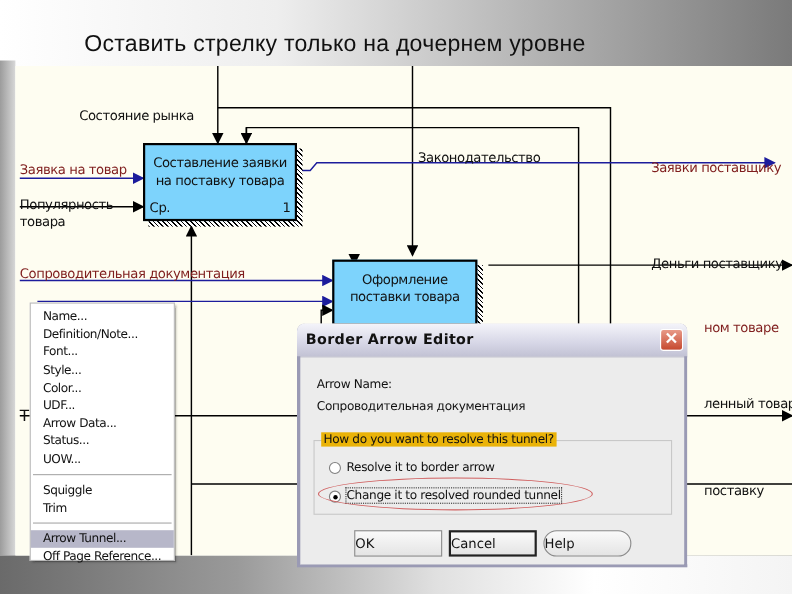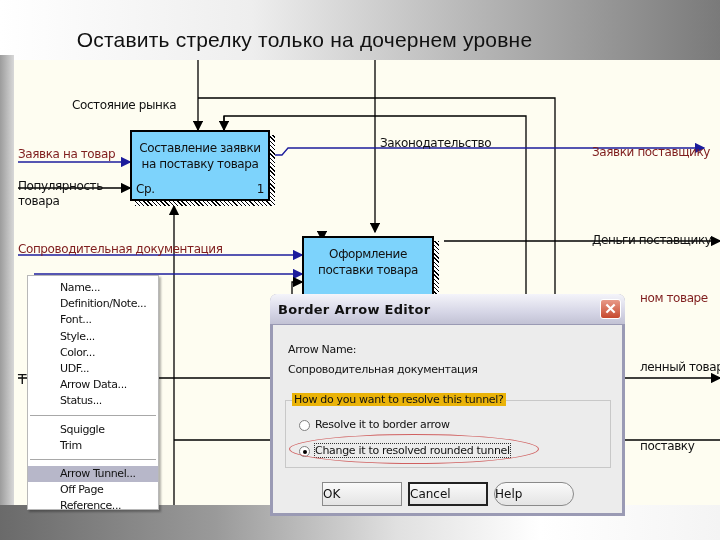--- a/index.html
+++ b/index.html
@@ -17,21 +17,21 @@
   .lbl{position:absolute;font-size:12px;color:#111;white-space:nowrap;line-height:14px;font-family:"DejaVu Sans",sans-serif;letter-spacing:-0.4px;}
   .lbl.blue{color:#7f1d1d;}
   .box{position:absolute;background:#7dd3fc;border:2px solid #000;box-sizing:border-box;
     font-size:12px;font-family:"DejaVu Sans",sans-serif;letter-spacing:-0.4px;text-align:center;line-height:16px;color:#111;}
   .box-shadow{position:absolute;background:repeating-linear-gradient(45deg,#000 0 1px,#fff 1px 3px);}
   .box .num{position:absolute;right:4px;bottom:2px;}
   .box .cost{position:absolute;left:4px;bottom:2px;}
   
   .ctx{position:absolute;left:27px;top:275px;width:130px;height:233px;background:#fff;
     border:1px solid #b8b8b8;box-shadow:2px 2px 2px rgba(0,0,0,0.3);}
-  .ctx .item{height:16.2px;line-height:16px;padding-left:32px;font-size:11px;color:#111;font-family:"DejaVu Sans",sans-serif;letter-spacing:-0.4px;cursor:default;}
+  .ctx .item{height:16.2px;line-height:16px;padding-left:11px;font-size:11px;color:#111;font-family:"DejaVu Sans",sans-serif;letter-spacing:-0.4px;cursor:default;}
   .ctx .item.sel{background:#b7b7c9;}
   .ctx .sep{height:1px;background:#a8a8a8;margin:5px 2px 6px 2px;}
   
   .dlg{position:absolute;left:270px;top:294px;width:355px;height:222px;
     background:#ececec;border:3px solid #9a9ab4;border-top:none;box-sizing:border-box;
     border-radius:7px 7px 0 0;}
   .dlg-title{position:absolute;left:-3px;top:0;width:355px;height:30px;border-radius:7px 7px 0 0;
     background:linear-gradient(180deg,#f4f4fa 0%,#d6d6e6 60%,#c2c2d4 100%);border-bottom:1px solid #9a9ab4;}
   .dlg-title span{position:absolute;left:8px;top:8px;font-size:13px;font-weight:bold;color:#111;font-family:"DejaVu Sans",sans-serif;letter-spacing:0.3px;}
   .close{position:absolute;right:4px;top:5px;width:21px;height:20px;border-radius:3px;
@@ -125,20 +125,21 @@
 <div class="ctx">
   <div style="height:4px"></div>
   <div class="item">Name...</div>
   <div class="item">Definition/Note...</div>
   <div class="item">Font...</div>
   <div class="item">Style...</div>
   <div class="item">Color...</div>
   <div class="item">UDF...</div>
   <div class="item">Arrow Data...</div>
   <div class="item">Status...</div>
+  <div class="item">UOW...</div>
   <div class="sep"></div>
   <div class="item">Squiggle</div>
   <div class="item">Trim</div>
   <div class="sep"></div>
   <div class="item sel">Arrow Tunnel...</div>
   <div class="item">Off Page Reference...</div>
 </div>
 
 <div class="dlg">
   <div class="dlg-title">

